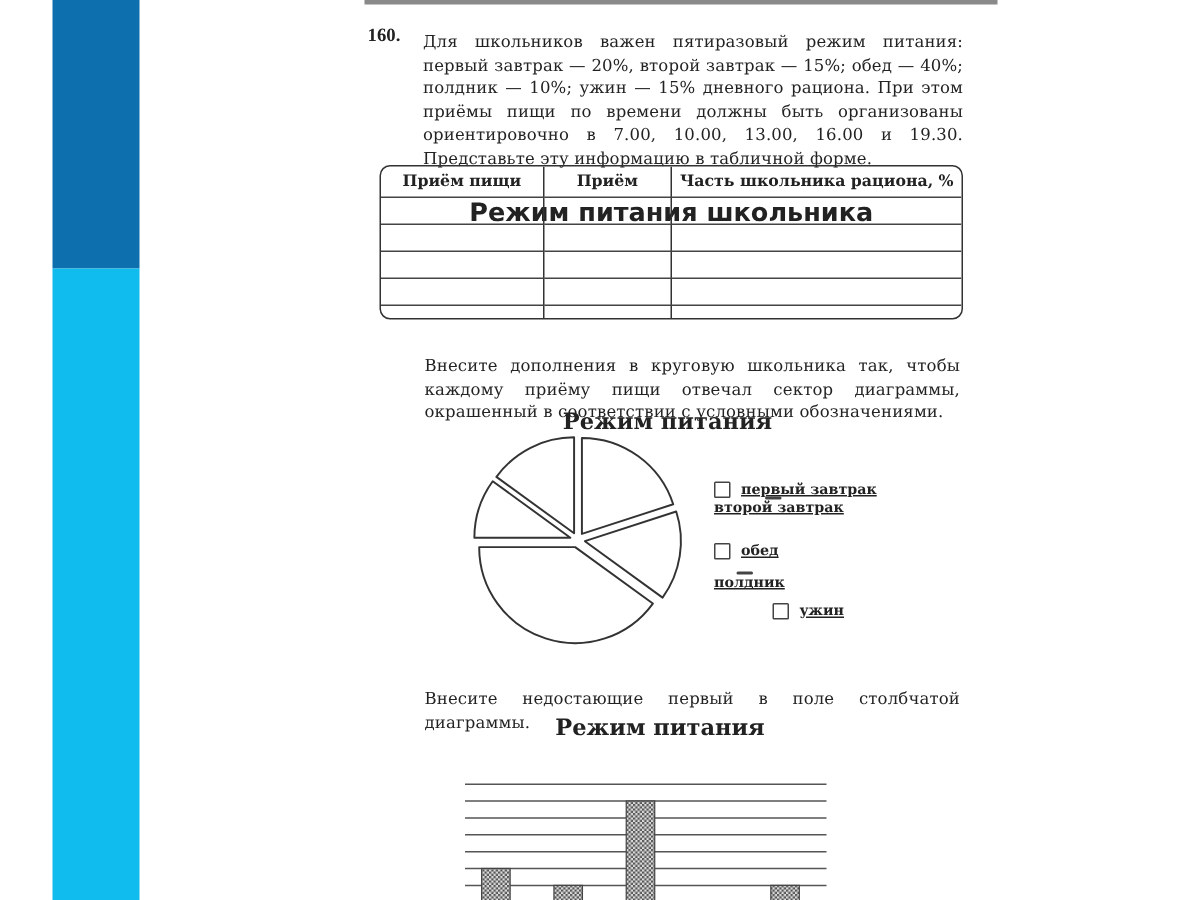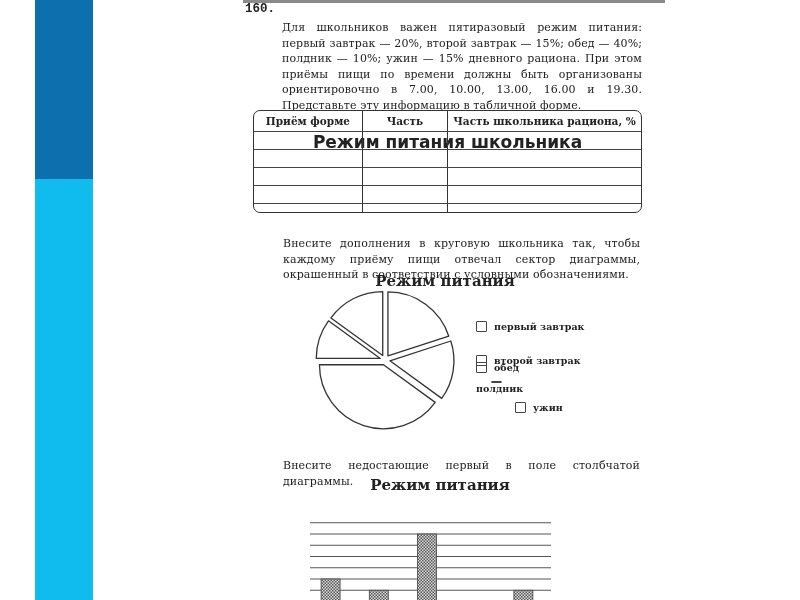--- a/index.html
+++ b/index.html
@@ -4,57 +4,57 @@
 <style>
   html, body { margin:0; padding:0; }
   body { width:800px; height:600px; position:relative; background:#ffffff; overflow:hidden;
          font-family:"DejaVu Serif","Liberation Serif",serif; color:#222; }
   .strip-dark { position:absolute; left:35px; top:0; width:58px; height:179px; background:#0e6fae; }
   .strip-light { position:absolute; left:35px; top:179px; width:58px; height:421px; background:#10bbee; }
   .topbar { position:absolute; left:243px; top:0; width:422px; height:3px; background:#8a8a8a; }
   .para { position:absolute; font-size:11px; line-height:15.5px; font-weight:normal; text-align:justify;
           text-align-last:left; letter-spacing:0.1px;margin-top:15px; }
   .p1 { left:282px; top:5px; width:360px; }
-  .num { position:absolute; left:245px; top:2px; font-family:Liberation Mono, monospace;
+  .num { position:absolute; left:245px; top:16px; font-family:Liberation Serif, serif;
          font-weight:bold; font-size:12.5px; line-height:15.5px; }
   .heading-sans { position:absolute; font-family:"DejaVu Sans","Liberation Sans",sans-serif; font-weight:bold;
                   font-size:17px; text-align:center;margin-top:39px; }
   .small-title { position:absolute; font-size:15px; font-weight:bold; text-align:center; }
   .tbl { position:absolute; left:253px; top:110px; width:389px; height:103px; border:1.5px solid #333;
          border-radius:7px; box-sizing:border-box; overflow:hidden; }
   .tbl table { border-collapse:collapse; width:100%; height:100%; }
   .tbl td, .tbl th { border-bottom:1px solid #444; border-right:1.3px solid #333; padding:0; }
   .tbl tr:last-child td { border-bottom:none; }
   .tbl td:last-child, .tbl th:last-child { border-right:none; }
   .tbl th { font-size:10.5px; font-weight:bold; height:20px; }
   .p2 { left:283px; top:221px; width:357px; }
   .p3 { left:283px; top:443px; width:357px; }
   .legend-item { position:absolute; left:476px; height:12px; display:flex; align-items:center; }
   .legend-box { width:9px; height:9px; border:1px solid #444; border-radius:1px; margin-right:7px; }
-  .legend-label { font-size:9.5px; font-weight:bold; }
+  .legend-label { font-size:9.5px; font-weight:bold;text-decoration:underline; }
   svg { position:absolute; }
 </style>
 </head>
 <body>
 
 <div class="strip-dark"></div>
 <div class="strip-light"></div>
 <div class="topbar"></div>
 
 <div class="num">160.</div>
 <div class="para p1">Для школьников важен пятиразовый режим питания: первый завтрак — 20%, второй завтрак — 15%; обед — 40%; полдник — 10%; ужин — 15% дневного рациона. При этом приёмы пищи по времени должны быть организованы ориентировочно в 7.00, 10.00, 13.00, 16.00 и 19.30. Представьте эту информацию в табличной форме.</div>
 
 <div class="heading-sans" style="left:253px;top:93px;width:389px;">Режим питания школьника</div>
 
 <div class="tbl">
   <table>
     <tbody>
         <tr>
-      <th style="width:28%">Приём форме</th>
-      <th style="width:22%">Часть</th>
+      <th style="width:28%">Приём пищи</th>
+      <th style="width:22%">Приём</th>
       <th>Часть школьника рациона, %</th>
     </tr>
     <tr>
           <td></td>
           <td></td>
           <td></td>
         </tr>
     <tr>
           <td></td>
           <td></td>
@@ -89,21 +89,21 @@
     <path d="M73.45491502812526,76.75528258147577 L125.2320026681219,114.37353872819405 A64,64 0 0 1 9.454915028125257,76.75528258147578 Z" fill="#fff" stroke="#333" stroke-width="1.3" stroke-linejoin="round"></path>
     <path d="M70.24471741852423,70.45491502812526 L6.244717418524232,70.45491502812527 A64,64 0 0 1 18.467629778527588,32.83665888140698 Z" fill="#fff" stroke="#333" stroke-width="1.3" stroke-linejoin="round"></path>
     <path d="M72.73004750130227,67.54496737905816 L20.952959861305622,29.92671123233989 A64,64 0 0 1 72.73004750130225,3.544967379058164 Z" fill="#fff" stroke="#333" stroke-width="1.3" stroke-linejoin="round"></path>
   </svg>
 
 <div id="legend">
     <div class="legend-item" style="top: 320px;">
       <div class="legend-box"></div>
       <span class="legend-label">первый завтрак</span>
     </div>
-    <div class="legend-item" style="top: 354px;">
+    <div class="legend-item" style="top: 331px; flex-direction: column;">
       <div class="legend-box"></div>
       <span class="legend-label">второй завтрак</span>
     </div>
     <div class="legend-item" style="top: 361px; align-items: flex-end;">
       <div class="legend-box"></div>
       <span class="legend-label">обед</span>
     </div>
     <div class="legend-item" style="top: 381px; flex-direction: column;">
       <div class="legend-box"></div>
       <span class="legend-label">полдник</span>

